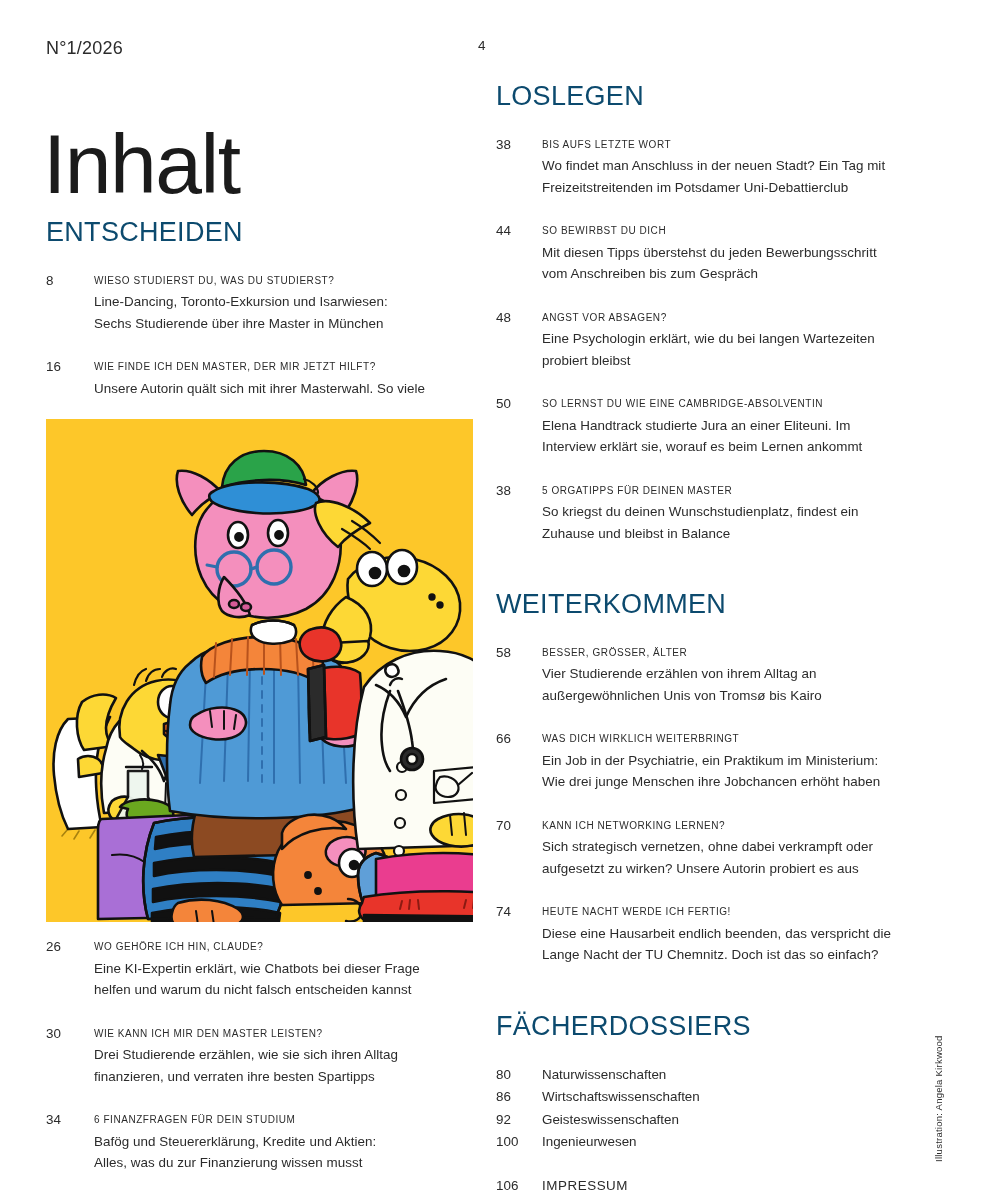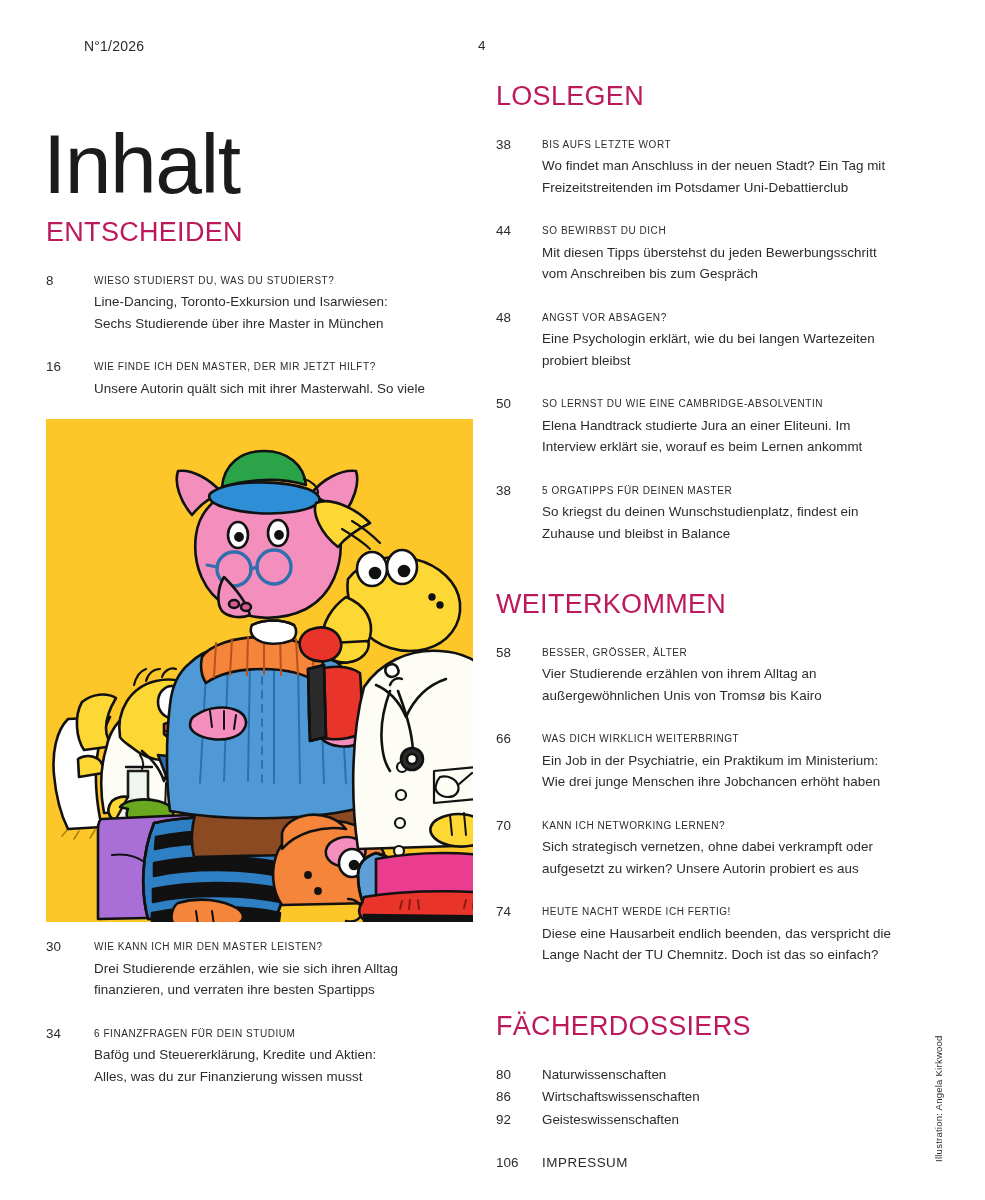--- a/index.html
+++ b/index.html
@@ -20,24 +20,23 @@
     background: #ffffff;
     overflow: hidden;
     box-sizing: border-box;
   }
 
   
   .issue-line {
     position: absolute;
     left: 46px;
     top: 38px;
-    font-size: 14px;
+    font-size: 18px;
     letter-spacing: 0.2px;
     color: #2b2b2b;
-    margin-left: 38px;
   }
   .folio {
     position: absolute;
     left: 478px;
     top: 38px;
     font-size: 13.5px;
     color: #2b2b2b;
   }
 
   
@@ -71,21 +70,21 @@
     top: 82px;
     width: 440px;
   }
 
   
   .section-heading {
     font-size: 27px;
     font-weight: 400;
     letter-spacing: 0.3px;
     line-height: 1.1;
-    color: #be185d;
+    color: #0c4a6e;
     margin: 0 0 22px 0;
     white-space: nowrap;
   }
   .section-heading.gap-top { margin-top: 46px; }
 
   
   .entry {
     display: flex;
     margin-bottom: 22px;
   }
@@ -405,20 +404,28 @@
             <path d="M372 481 l1 9"></path>
           <path d="M420 481 l-2 8"></path>
             <path d="M428 480 l-1 9"></path>
             <path d="M436 481 l1 9"></path>
         </g>
       </g>
     </svg>
   </div>
 
   <div class="col-left-lower">
+    <div class="entry">
+      <div class="entry-page">26</div>
+      <div class="entry-body">
+        <div class="entry-title">WO GEHÖRE ICH HIN, CLAUDE?</div>
+        <div class="entry-desc">Eine KI-Expertin erklärt, wie Chatbots bei dieser Frage</div>
+        <div class="entry-desc">helfen und warum du nicht falsch entscheiden kannst</div>
+      </div>
+    </div>
 
     <div class="entry">
       <div class="entry-page">30</div>
       <div class="entry-body">
         <div class="entry-title">WIE KANN ICH MIR DEN MASTER LEISTEN?</div>
         <div class="entry-desc">Drei Studierende erzählen, wie sie sich ihren Alltag</div>
         <div class="entry-desc">finanzieren, und verraten ihre besten Spartipps</div>
       </div>
     </div>
 
@@ -527,20 +534,24 @@
         <span class="dossier-label">Naturwissenschaften</span>
       </div>
       <div class="dossier-row">
         <span class="dossier-page">86</span>
         <span class="dossier-label">Wirtschaftswissenschaften</span>
       </div>
       <div class="dossier-row">
         <span class="dossier-page">92</span>
         <span class="dossier-label">Geisteswissenschaften</span>
       </div>
+      <div class="dossier-row">
+        <span class="dossier-page">100</span>
+        <span class="dossier-label">Ingenieurwesen</span>
+      </div>
       <div class="dossier-row spaced">
         <span class="dossier-page">106</span>
         <span class="dossier-label">IMPRESSUM</span>
       </div>
     </div>
   </div>
 
   <div class="credit">
     <span class="credit-inner">Illustration: Angela Kirkwood</span>
   </div>

